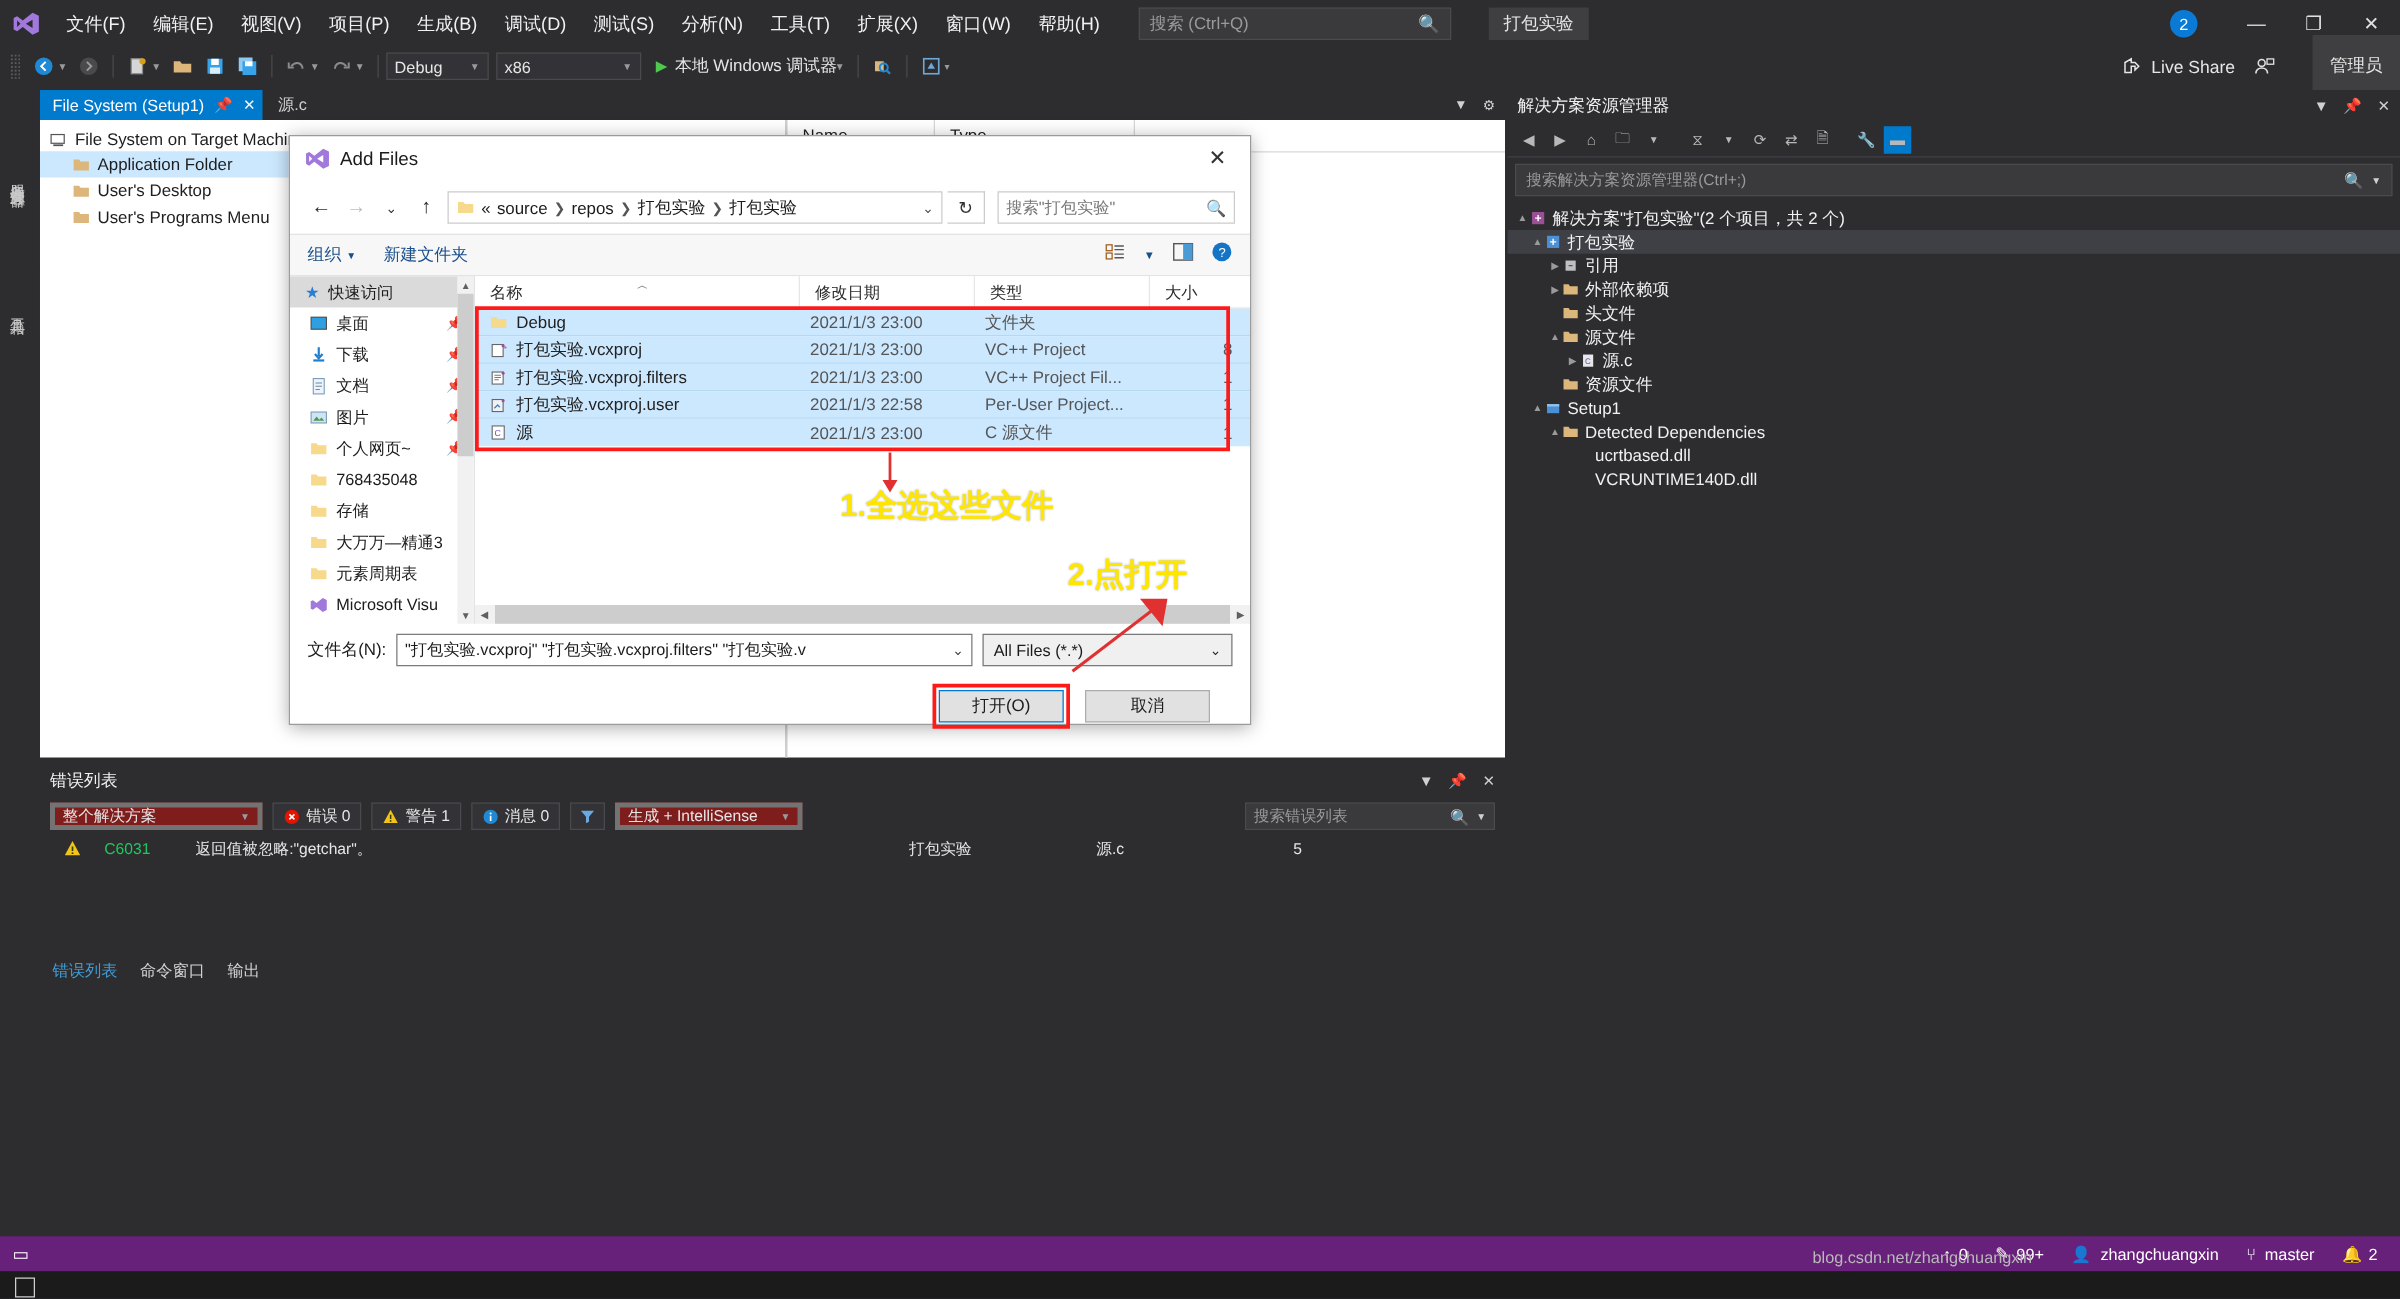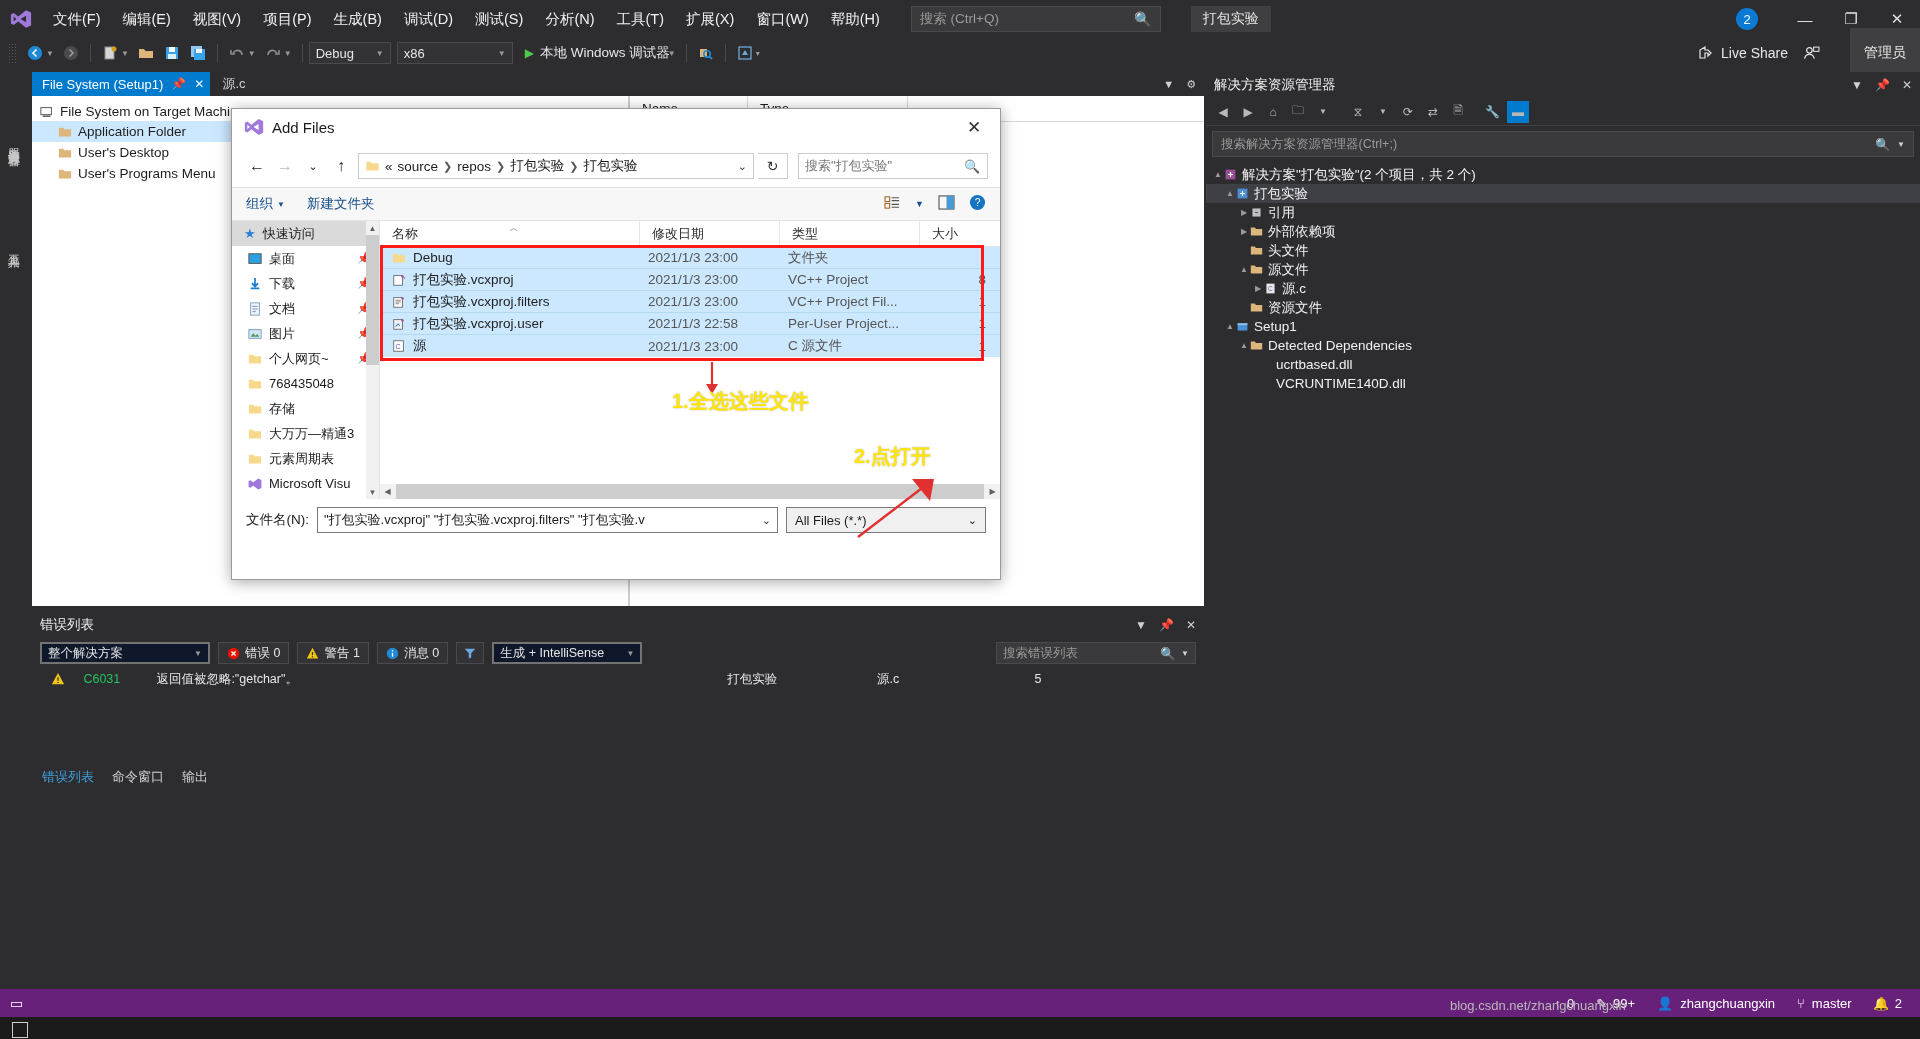--- a/index.html
+++ b/index.html
@@ -130,21 +130,21 @@
   .tw { width: 12px; color: #9a9a9a; font-size: 8px; display: inline-block; text-align: center; }
 
   
   .errlist {
     position: absolute; left: 32px; top: 612px; width: 1172px; height: 178px;
     background: #2d2d30; color: #f1f1f1;
   }
   .err-title { height: 26px; display: flex; align-items: center; padding: 0 8px; font-size: 13.5px; }
   .err-title .sp { margin-left: auto; display: flex; gap: 12px; font-size: 12px; color: #d0d0d0; }
   .err-tools { height: 30px; display: flex; align-items: center; gap: 8px; padding: 0 8px; }
-  .err-combo { height: 22px; background: #0f172a; border: 2px solid #737373; color: #e6e6e6;
+  .err-combo { height: 22px; background: #7f1d1d; border: 4px solid #737373; color: #e6e6e6;
                font-size: 12.5px; display: flex; align-items: center; padding: 0 6px;
                justify-content: space-between; min-width: 170px; text-align: center; }
   .err-pill { height: 22px; background: #333337; border: 1px solid #4a4a4c; color: #e6e6e6;
               font-size: 12.5px; display: flex; align-items: center; gap: 5px; padding: 0 8px; }
   .err-search { margin-left: auto; height: 22px; width: 200px; background: #3a3a3c;
                 border: 1px solid #4a4a4c; color: #9a9a9a; font-size: 12.5px;
                 display: flex; align-items: center; padding: 0 6px; }
   .err-hdr { height: 22px; display: flex; align-items: center; border-top: 1px solid #3f3f46;
              border-bottom: 1px solid #3f3f46; font-size: 12.5px; color: #d0d0d0; }
   .err-hdr div, .err-row div { padding-left: 8px; }
@@ -225,21 +225,21 @@
   .fn-filter { width: 200px; height: 26px; border: 1px solid #7a7a7a; background: #f0f0f0;
                display: flex; align-items: center; padding: 0 8px; font-size: 13px; }
   .fn-filter .cdd { margin-left: auto; font-size: 11px; }
   .btn-row { display: flex; justify-content: flex-end; gap: 12px; margin-top: 14px; padding-right: 18px; }
   .dbtn { width: 100px; height: 26px; border: 1px solid #adadad; background: #e1e1e1;
           display: flex; align-items: center; justify-content: center; font-size: 13.5px; }
   .dbtn.primary { border: 1px solid #0078d7; }
   .btn-wrap { border: 3px solid #ff1a1a; padding: 2px; }
 
   
-  .anno { position: absolute; color: #ffe600; font-size: 20px; font-weight: bold;
+  .anno { position: absolute; color: #ffe600; font-size: 25px; font-weight: bold;
           text-shadow: 0 0 2px rgba(0,0,0,.3); white-space: nowrap; }
   .arrow-svg { position: absolute; pointer-events: none; }
   .wm { position: absolute; color: #b9b9b9; font-size: 13px; }
 </style>
 </head>
 <body>
 
 <div id="root">
 
   <div class="menubar">
@@ -898,20 +898,26 @@
         <span class="fn-label">文件名(N):</span>
         <div class="fn-input">
           <span>"打包实验.vcxproj" "打包实验.vcxproj.filters" "打包实验.v</span>
           <span class="cdd">⌄</span>
         </div>
         <div class="fn-filter">
           <span>All Files (*.*)</span>
           <span class="cdd">⌄</span>
         </div>
       </div>
+      <div class="btn-row">
+        <div class="btn-wrap">
+          <div class="dbtn primary">打开(O)</div>
+        </div>
+        <div class="dbtn" style="margin-top:5px">取消</div>
+      </div>
     </div>
   </div>
 
   <svg class="arrow-svg" style="left:690px; top:360px; width:60px; height:40px;">
     <path d="M22 2 L22 30" stroke="#e03030" stroke-width="2.2" fill="none"></path>
     <path d="M16 24 L22 34 L28 24" fill="#e03030"></path>
   </svg>
   <div class="anno" style="left:672px; top:388px;">1.全选这些文件</div>
 
   <div class="anno" style="left:854px; top:443px;">2.点打开</div>

